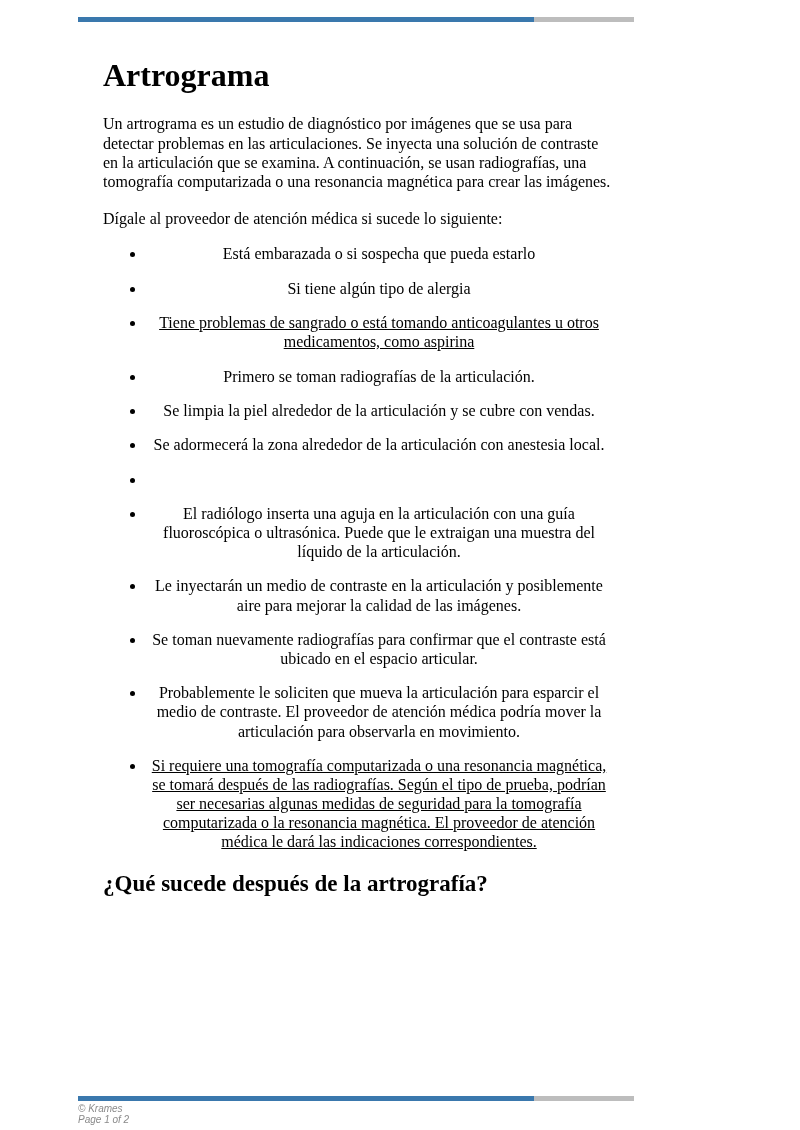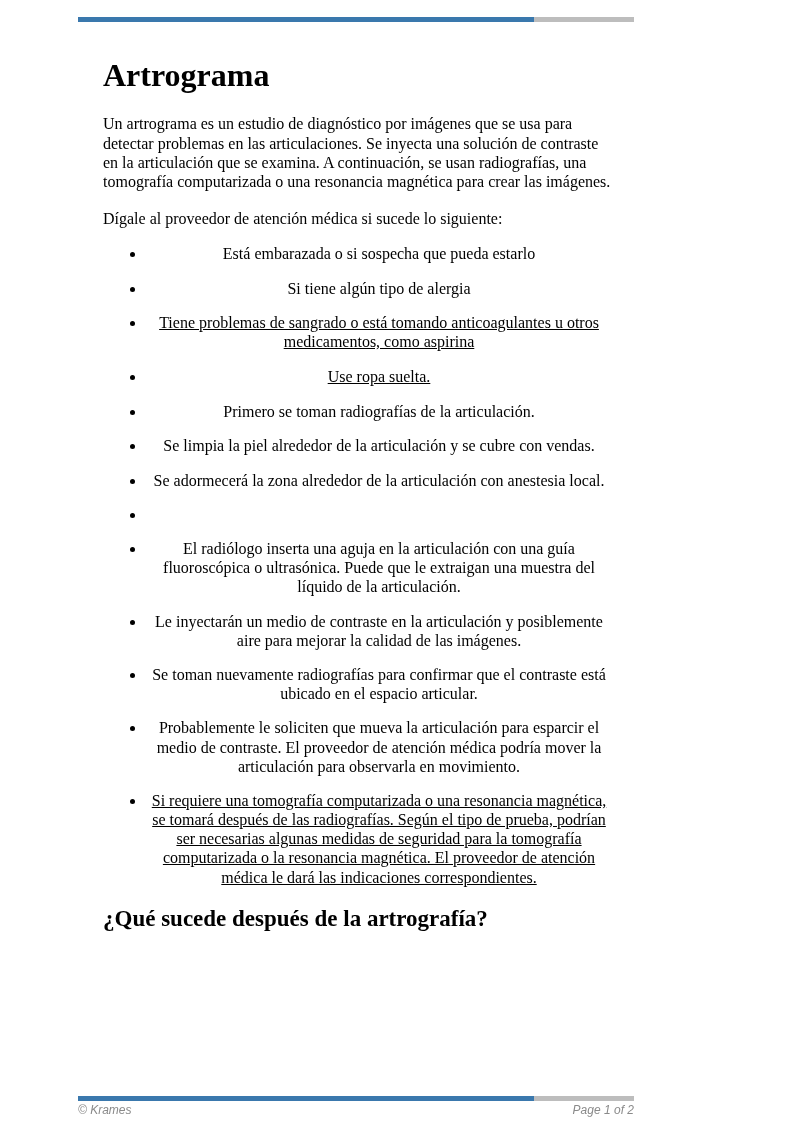--- a/index.html
+++ b/index.html
@@ -53,22 +53,23 @@
   li:last-child { margin-bottom: 0; text-decoration: underline; }
   .footer-text {
     position: absolute;
     left: 78px;
     right: 78px;
     top: 1103px;
     display: flex;
     justify-content: space-between;
     font-family: "Liberation Sans", "DejaVu Sans", sans-serif;
     font-style: italic;
-    font-size: 12px;
+    font-size: 10px;
     color: #8a8a8a;
+    flex-direction: column;
   }
 </style>
 </head>
 <body>
 
 <div class="page">
 
   <div class="rule rule-top">
     <div class="rule-blue" style="background: rgb(58, 120, 173);"></div>
     <div class="rule-gray" style="background: rgb(189, 189, 189);"></div>
@@ -80,23 +81,20 @@
     <div id="sections">
         <section>
           <p class="lead">Dígale al proveedor de atención médica si sucede lo siguiente:</p>
           <ul>
             <li>Está embarazada o si sospecha que pueda estarlo</li>
             <li>Si tiene algún tipo de alergia</li>
             <li>Tiene problemas de sangrado o está tomando anticoagulantes u otros medicamentos, como aspirina</li>
           </ul>
         </section>
         <section>
-          <ul>
-            <li>Use ropa suelta.</li>
-          </ul>
         </section>
         <section>
           <ul>
             <li>Primero se toman radiografías de la articulación.</li>
             <li>Se limpia la piel alrededor de la articulación y se cubre con vendas.</li>
             <li>Se adormecerá la zona alrededor de la articulación con anestesia local.</li>
             <li>&nbsp;</li>
             <li>El radiólogo inserta una aguja en la articulación con una guía fluoroscópica o ultrasónica. Puede que le extraigan una muestra del líquido de la articulación.</li>
             <li>Le inyectarán un medio de contraste en la articulación y posiblemente aire para mejorar la calidad de las imágenes.</li>
             <li>Se toman nuevamente radiografías para confirmar que el contraste está ubicado en el espacio articular.</li>

